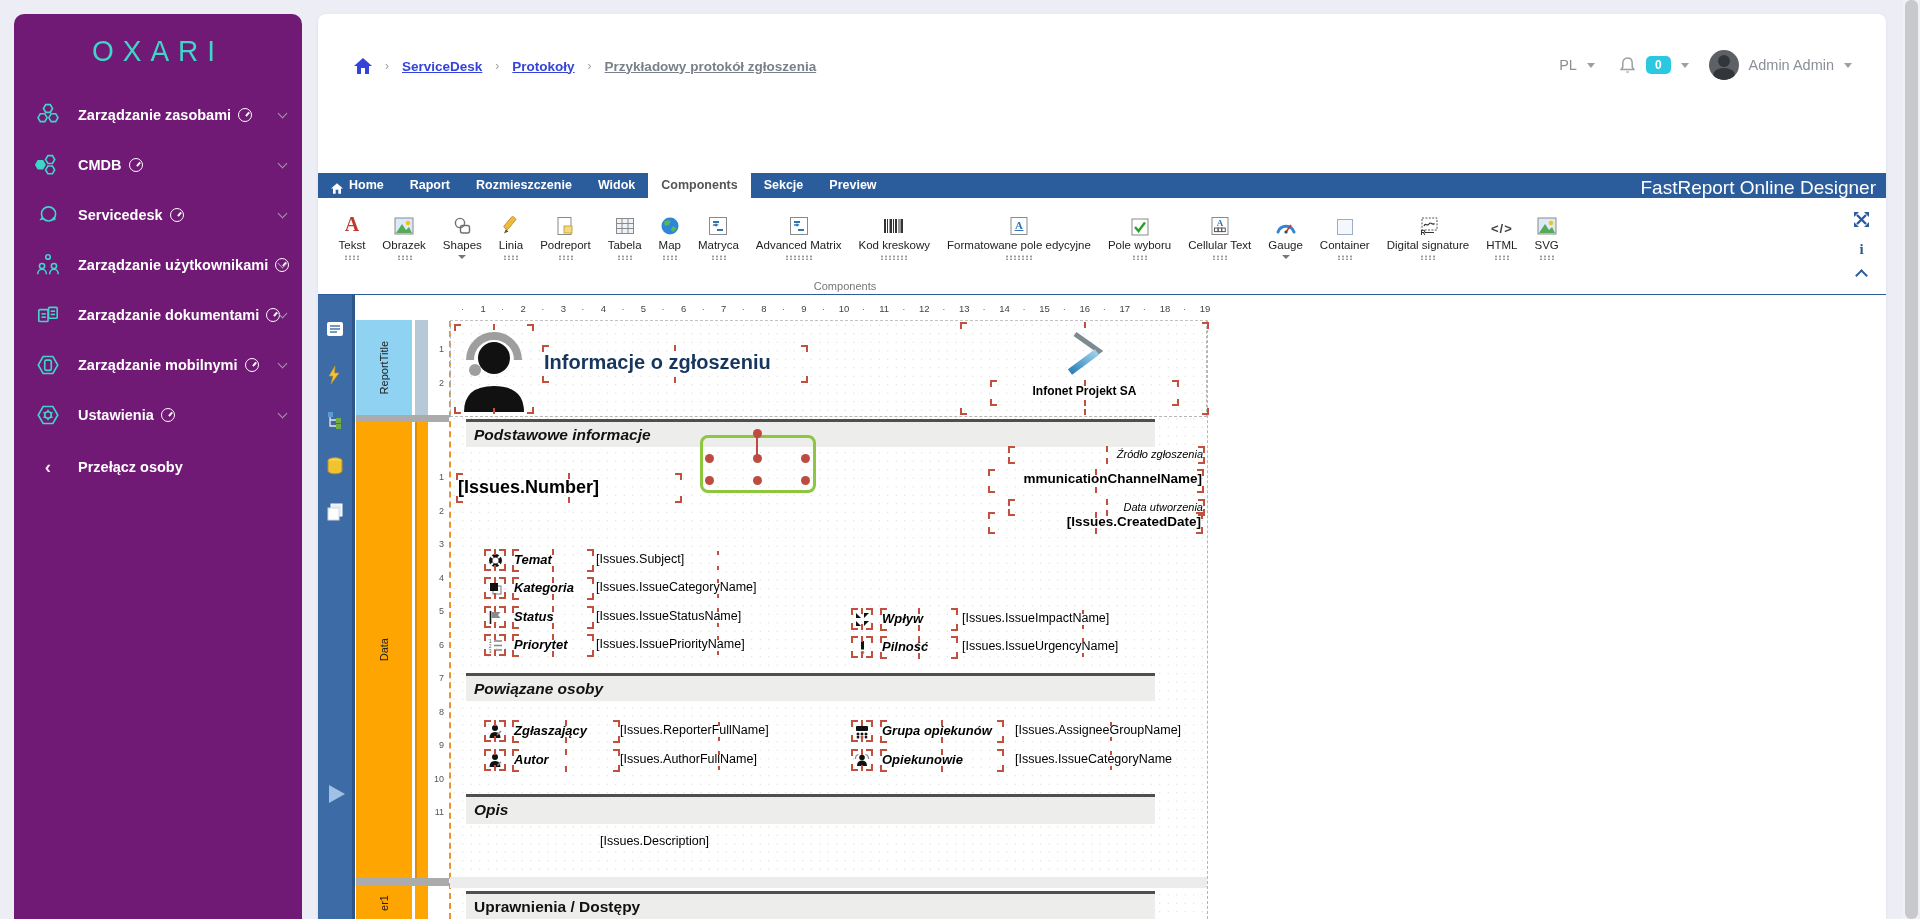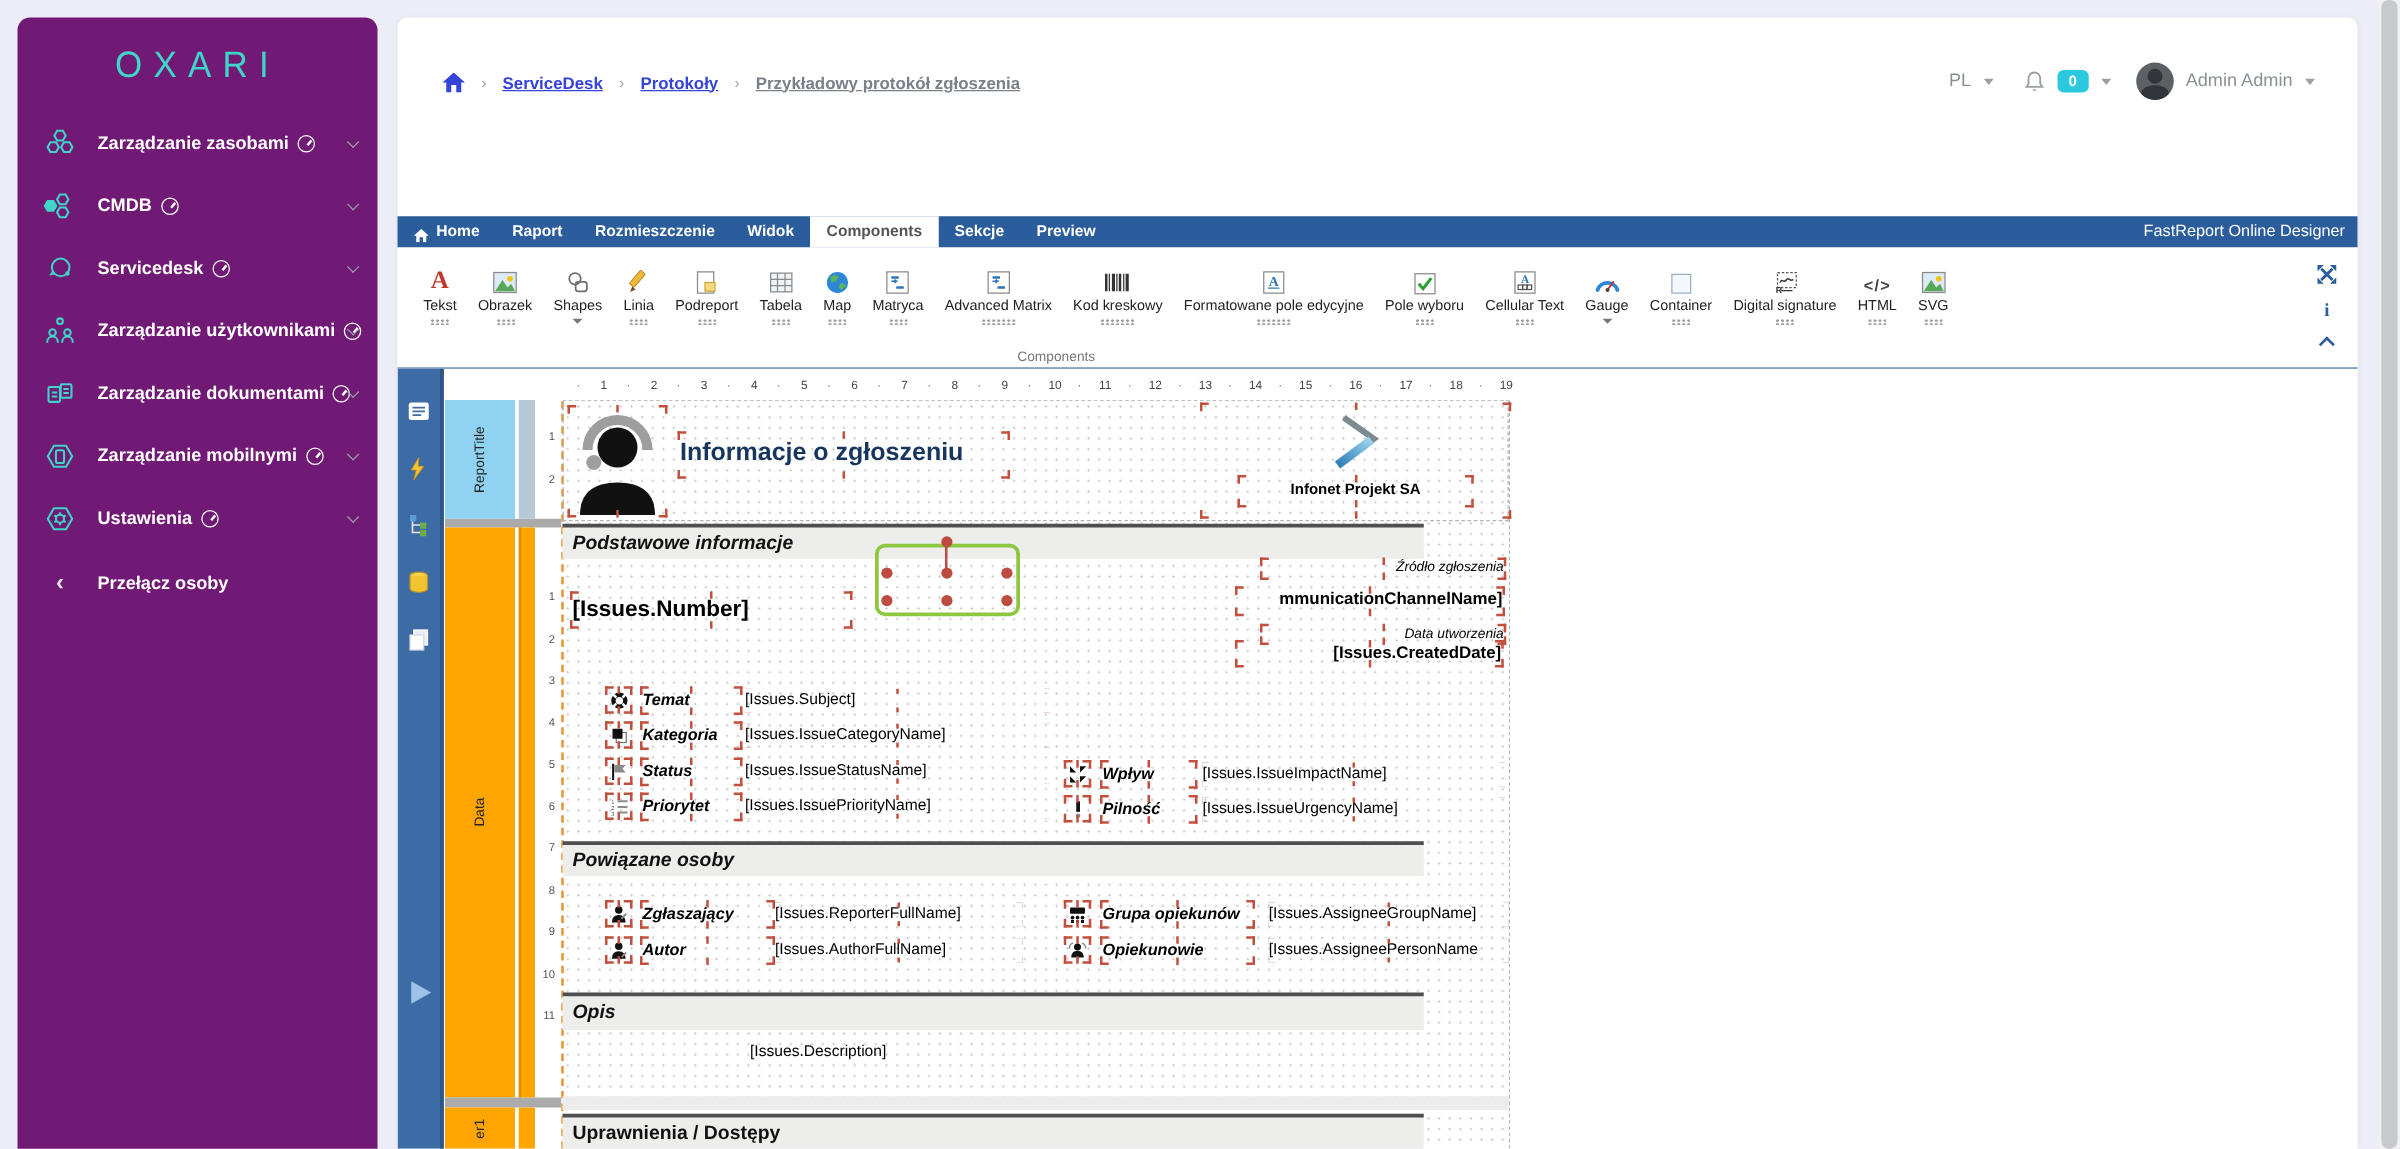--- a/index.html
+++ b/index.html
@@ -47,21 +47,21 @@
                     border-radius:50%; background:#32363a; }
   .avatar::after  { content:""; position:absolute; left:4px; top:18px; width:22px; height:14px;
                     border-radius:50%; background:#32363a; }
   
   .designer { position:absolute; left:0; top:159px; width:1568px; height:746px; }
   .tabbar { position:absolute; left:0; top:0; width:100%; height:25px; background:#2b5c9b;
             display:flex; align-items:stretch; }
   .tab { color:#fff; font-size:12.5px; font-weight:700; padding:5px 13px 0 13px; cursor:pointer;
          display:flex; gap:6px; }
   .tab.active { background:#fff; color:#555; }
-  .brand { position:absolute; right:10px; top:4px; color:#fff; font-size:13px; }
+  .brand { position:absolute; right:10px; top:4px; color:#fff; font-size:19px; }
   .toolbar { position:absolute; left:0; top:25px; width:100%; height:97px; background:#fff;
              border-bottom:1px solid #2b5c9b; }
   .comp-row { position:absolute; left:12px; top:12px; display:flex; }
   .comp { padding:0 8.5px; text-align:center; cursor:pointer; }
   .comp-ic { height:26px; display:flex; align-items:flex-end; justify-content:center; }
   .comp-label { font-size:11.5px; color:#222; white-space:nowrap; margin-top:3px; }
   .dots { margin:4px auto 0; width:15px; height:5px;
           background-image:radial-gradient(circle,#9a9a9a 1px,transparent 1.2px);
           background-size:4px 3px; }
   .dots.wide { width:28px; }
@@ -101,21 +101,21 @@
       linear-gradient(#c2503e,#c2503e) 0 0/7px 2px no-repeat,
       linear-gradient(#c2503e,#c2503e) 0 0/2px 7px no-repeat,
       linear-gradient(#c2503e,#c2503e) 100% 0/7px 2px no-repeat,
       linear-gradient(#c2503e,#c2503e) 100% 0/2px 7px no-repeat,
       linear-gradient(#c2503e,#c2503e) 0 100%/7px 2px no-repeat,
       linear-gradient(#c2503e,#c2503e) 0 100%/2px 7px no-repeat,
       linear-gradient(#c2503e,#c2503e) 100% 100%/7px 2px no-repeat,
       linear-gradient(#c2503e,#c2503e) 100% 100%/2px 7px no-repeat,
       linear-gradient(#c2503e,#c2503e) 50% 0/2px 6px no-repeat,
       linear-gradient(#c2503e,#c2503e) 50% 100%/2px 6px no-repeat; }
-  .sec { position:absolute; left:0; width:689px; background:#ededec; border-top:3px solid #4f4f4f;
+  .sec { position:absolute; left:16px; width:689px; background:#ededec; border-top:3px solid #4f4f4f;
          font-size:15.5px; font-weight:700; font-style:italic; color:#111; padding:4px 0 0 8px; }
   .rep-title { position:absolute; color:#17365d; font-size:20px; font-weight:700; white-space:nowrap; }
   .lbl  { position:absolute; font-size:13px; font-weight:700; font-style:italic; color:#000;
           white-space:nowrap; padding-top:1px; }
   .val  { position:absolute; font-size:12.5px; color:#000; white-space:nowrap; overflow:hidden; padding-top:1px; }
   .rlab { position:absolute; font-size:11px; font-style:italic; color:#000; text-align:right; }
   .rval { position:absolute; font-size:13.5px; font-weight:700; color:#000; text-align:right; white-space:nowrap; }
   .fic  { position:absolute; width:18px; height:18px; display:flex; align-items:center; justify-content:center; }
   .green-sel { position:absolute; left:250px; top:114px; width:116px; height:58px;
                border:3px solid #8dc63f; border-radius:8px; z-index:4; }
@@ -767,21 +767,21 @@
           <svg width="16" height="15" viewBox="0 0 16 15">
               <circle cx="8" cy="4.5" r="2.8" fill="#111"></circle>
               <path d="M3,13 q0,-5.5 5,-5.5 q5,0 5,5.5 z" fill="#111"></path>
               <g stroke="#8a8a8a" stroke-width="1.2" fill="none">
                 <path d="M1.5,6 q0,-4 3,-4.5"></path>
                 <path d="M14.5,6 q0,-4 -3,-4.5"></path>
               </g>
             </svg>
           </div>
         <div class="lbl cm" style="left:432px;top:430px;width:120px;height:19px">Opiekunowie</div>
-        <div class="val cm" style="left:565px;top:430px;width:192px;height:19px">[Issues.AssigneePersonName</div>
+        <div class="val cm" style="left:565px;top:430px;width:192px;height:19px">[Issues.IssueCategoryName</div>
 
         <div class="sec" style="top:473px;height:30px">Opis</div>
         <div class="val" style="left:150px;top:512px;width:458px;height:18px;">[Issues.Description]</div>
 
         <div class="abs" style="left:0;top:556px;width:757px;height:11px;background:#ececec"></div>
 
         <div class="sec" style="top:570px;height:29px;font-style:normal">Uprawnienia / Dostępy</div>
       </div>
     </div>
   </div>

